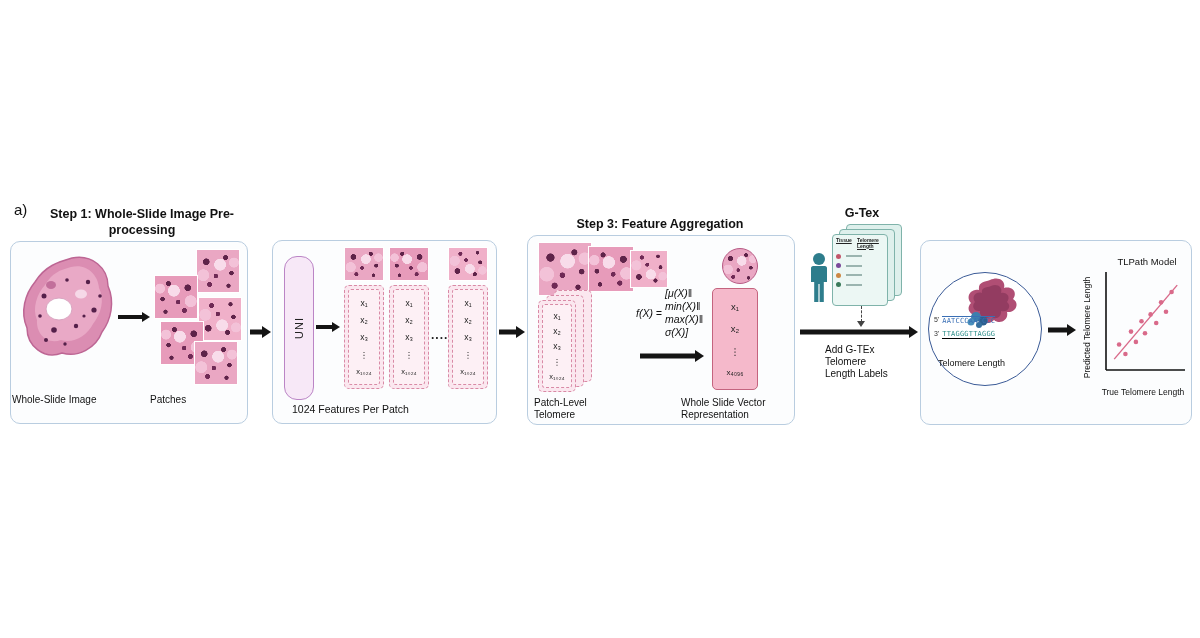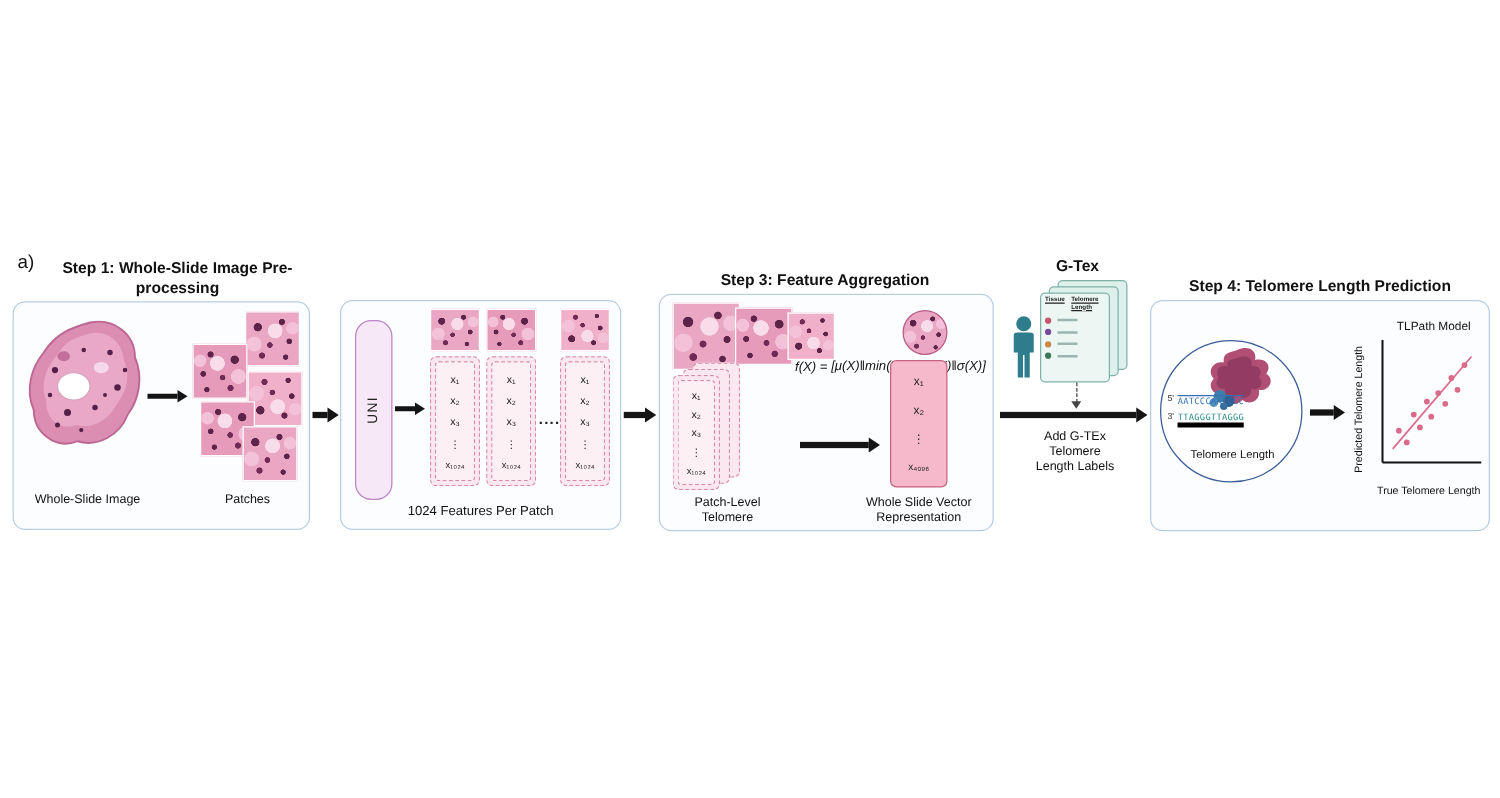--- a/index.html
+++ b/index.html
@@ -2,21 +2,21 @@
 <html><head>
 <meta charset="utf-8">
 <style>
   html,body{margin:0;padding:0;background:#ffffff;}
   .canvas{position:relative;width:1200px;height:638px;background:#ffffff;
           font-family:"Liberation Sans",sans-serif;color:#111;overflow:hidden;}
 
   .fig-label{position:absolute;font-size:15px;color:#111;}
   .step-title{position:absolute;font-weight:bold;font-size:12.5px;line-height:1.25;text-align:center;color:#111;}
   .panel{position:absolute;background:#fcfdfe;border:1.5px solid #b9cde0;border-radius:10px;box-sizing:border-box;}
-  .cap{position:absolute;font-size:10px;line-height:1.2;text-align:center;color:#111;}
+  .cap{position:absolute;font-size:10px;line-height:1.2;text-align:left;color:#111;}
 
   
   .arrow{position:absolute;}
   .arrow .shaft{position:absolute;left:0;top:50%;transform:translateY(-50%);height:5px;background:#141414;width:calc(100% - 9px);}
   .arrow .head{position:absolute;right:0;top:50%;transform:translateY(-50%);width:0;height:0;
                border-left:9px solid #141414;border-top:6.5px solid transparent;border-bottom:6.5px solid transparent;}
   .arrow.sm .shaft{height:4px;width:calc(100% - 8px);}
   .arrow.sm .head{border-left:8px solid #141414;border-top:5.5px solid transparent;border-bottom:5.5px solid transparent;}
 
   
@@ -51,40 +51,40 @@
   .hdots{position:absolute;font-size:12px;font-weight:bold;letter-spacing:1px;color:#222;}
 
   
   .uni{position:absolute;background:#f7e8f7;border:1.6px solid #bb85c6;border-radius:13px;
        display:flex;align-items:center;justify-content:center;}
   .uni span{transform:rotate(-90deg);font-size:11px;letter-spacing:1px;color:#222;white-space:nowrap;}
 
   
   .formula{position:absolute;display:flex;align-items:center;gap:3px;font-style:italic;color:#111;}
   .formula .fprefix{font-size:10.5px;}
-  .formula .flines{display:flex;font-size:10.5px;line-height:13px;}
+  .formula .flines{display:flex;flex-direction:column;font-size:10.5px;line-height:13px;}
 
   
   .gtex-card{position:absolute;width:56px;height:72px;background:#def0ec;border:1.2px solid #7fb3aa;border-radius:4px;box-sizing:border-box;}
   .gtex-card.front{background:#ecf7f4;padding:3px;}
   .gt-head{display:flex;gap:3px;font-size:5px;font-weight:bold;line-height:1.1;color:#222;}
   .gt-head span{text-decoration:underline;}
   .gt-h1{width:40%;}
   .gt-h2{width:60%;}
   .gt-row{display:flex;align-items:center;gap:5px;margin-top:4.5px;}
   .gt-ic{width:5px;height:5px;border-radius:50%;display:inline-block;}
   .gt-bar{width:16px;height:2px;background:#9bb5b0;display:inline-block;}
 
   
   .telo-circle{position:absolute;width:114px;height:114px;border:1.8px solid #3b5b97;border-radius:50%;background:#ffffff;box-sizing:border-box;}
   .seq-row{position:absolute;display:flex;align-items:flex-start;gap:3px;}
   .prime{font-size:7px;color:#333;}
   .seq{font-family:"DejaVu Sans Mono",monospace;font-size:7px;letter-spacing:0.2px;}
   .seq.blue{color:#3a6fb5;border-top:1px solid #3a6fb5;}
-  .seq.teal{color:#2e8f8a;border-bottom:4px solid #000000;}
+  .seq.teal{color:#2e8f8a;border-bottom:1px solid #000000;}
   .plot-title{position:absolute;font-size:9.5px;text-align:center;color:#111;}
   .axis-label{position:absolute;font-size:8.5px;text-align:center;color:#111;}
   .ylab{transform:rotate(-90deg);}
   .absimg{position:absolute;}
 </style>
 </head>
 <body>
 
 <div class="canvas">
 
@@ -273,21 +273,20 @@
   <div style="position:absolute;left:861px;top:306px;height:16px;border-left:1.6px dashed #444;"></div>
   <div style="position:absolute;left:857px;top:321px;width:0;height:0;border-left:4.5px solid transparent;border-right:4.5px solid transparent;border-top:6px solid #444;"></div>
 
   <div class="arrow" style="left:800px;top:324px;width:118px;height:16px;">
     <span class="shaft"></span>
       <span class="head"></span>
   </div>
 
   <div class="cap" style="left:825px;top:344px;width:70px;">Add G-TEx Telomere Length Labels</div>
 
-  <div class="step-title" style="left:925px;top:222px;width:262px;">Step 4: Telomere Length Prediction</div>
   <div class="panel" style="left:920px;top:240px;width:272px;height:185px;"></div>
 
   <div class="telo-circle" style="left:928px;top:272px;"></div>
 
   <svg class="absimg" style="left:960px;top:276px;" width="64" height="54" viewBox="0 0 64 54">
     <path d="M30 4 C38 0 46 4 44 12 C52 10 58 16 53 23 C60 27 56 37 47 36 C49 44 40 49 34 44 C28 50 18 47 19 39 C11 41 5 33 11 27 C5 21 11 12 19 14 C18 6 24 6 30 4 Z" fill="#b04e74"></path>
     <path d="M31 10 C37 7 43 11 41 17 C47 16 51 21 47 26 C52 30 48 37 41 35 C42 41 35 45 31 40 C26 44 19 42 20 35 C14 36 11 30 15 26 C11 21 16 15 22 17 C21 11 26 12 31 10 Z" fill="#8e3a5e" opacity="0.85"></path>
     <circle cx="16" cy="41" r="5" fill="#3c7fae"></circle>
     <circle cx="23" cy="45" r="4.5" fill="#2d5f8e"></circle>
     <circle cx="11" cy="46" r="3.5" fill="#4a90bc"></circle>

